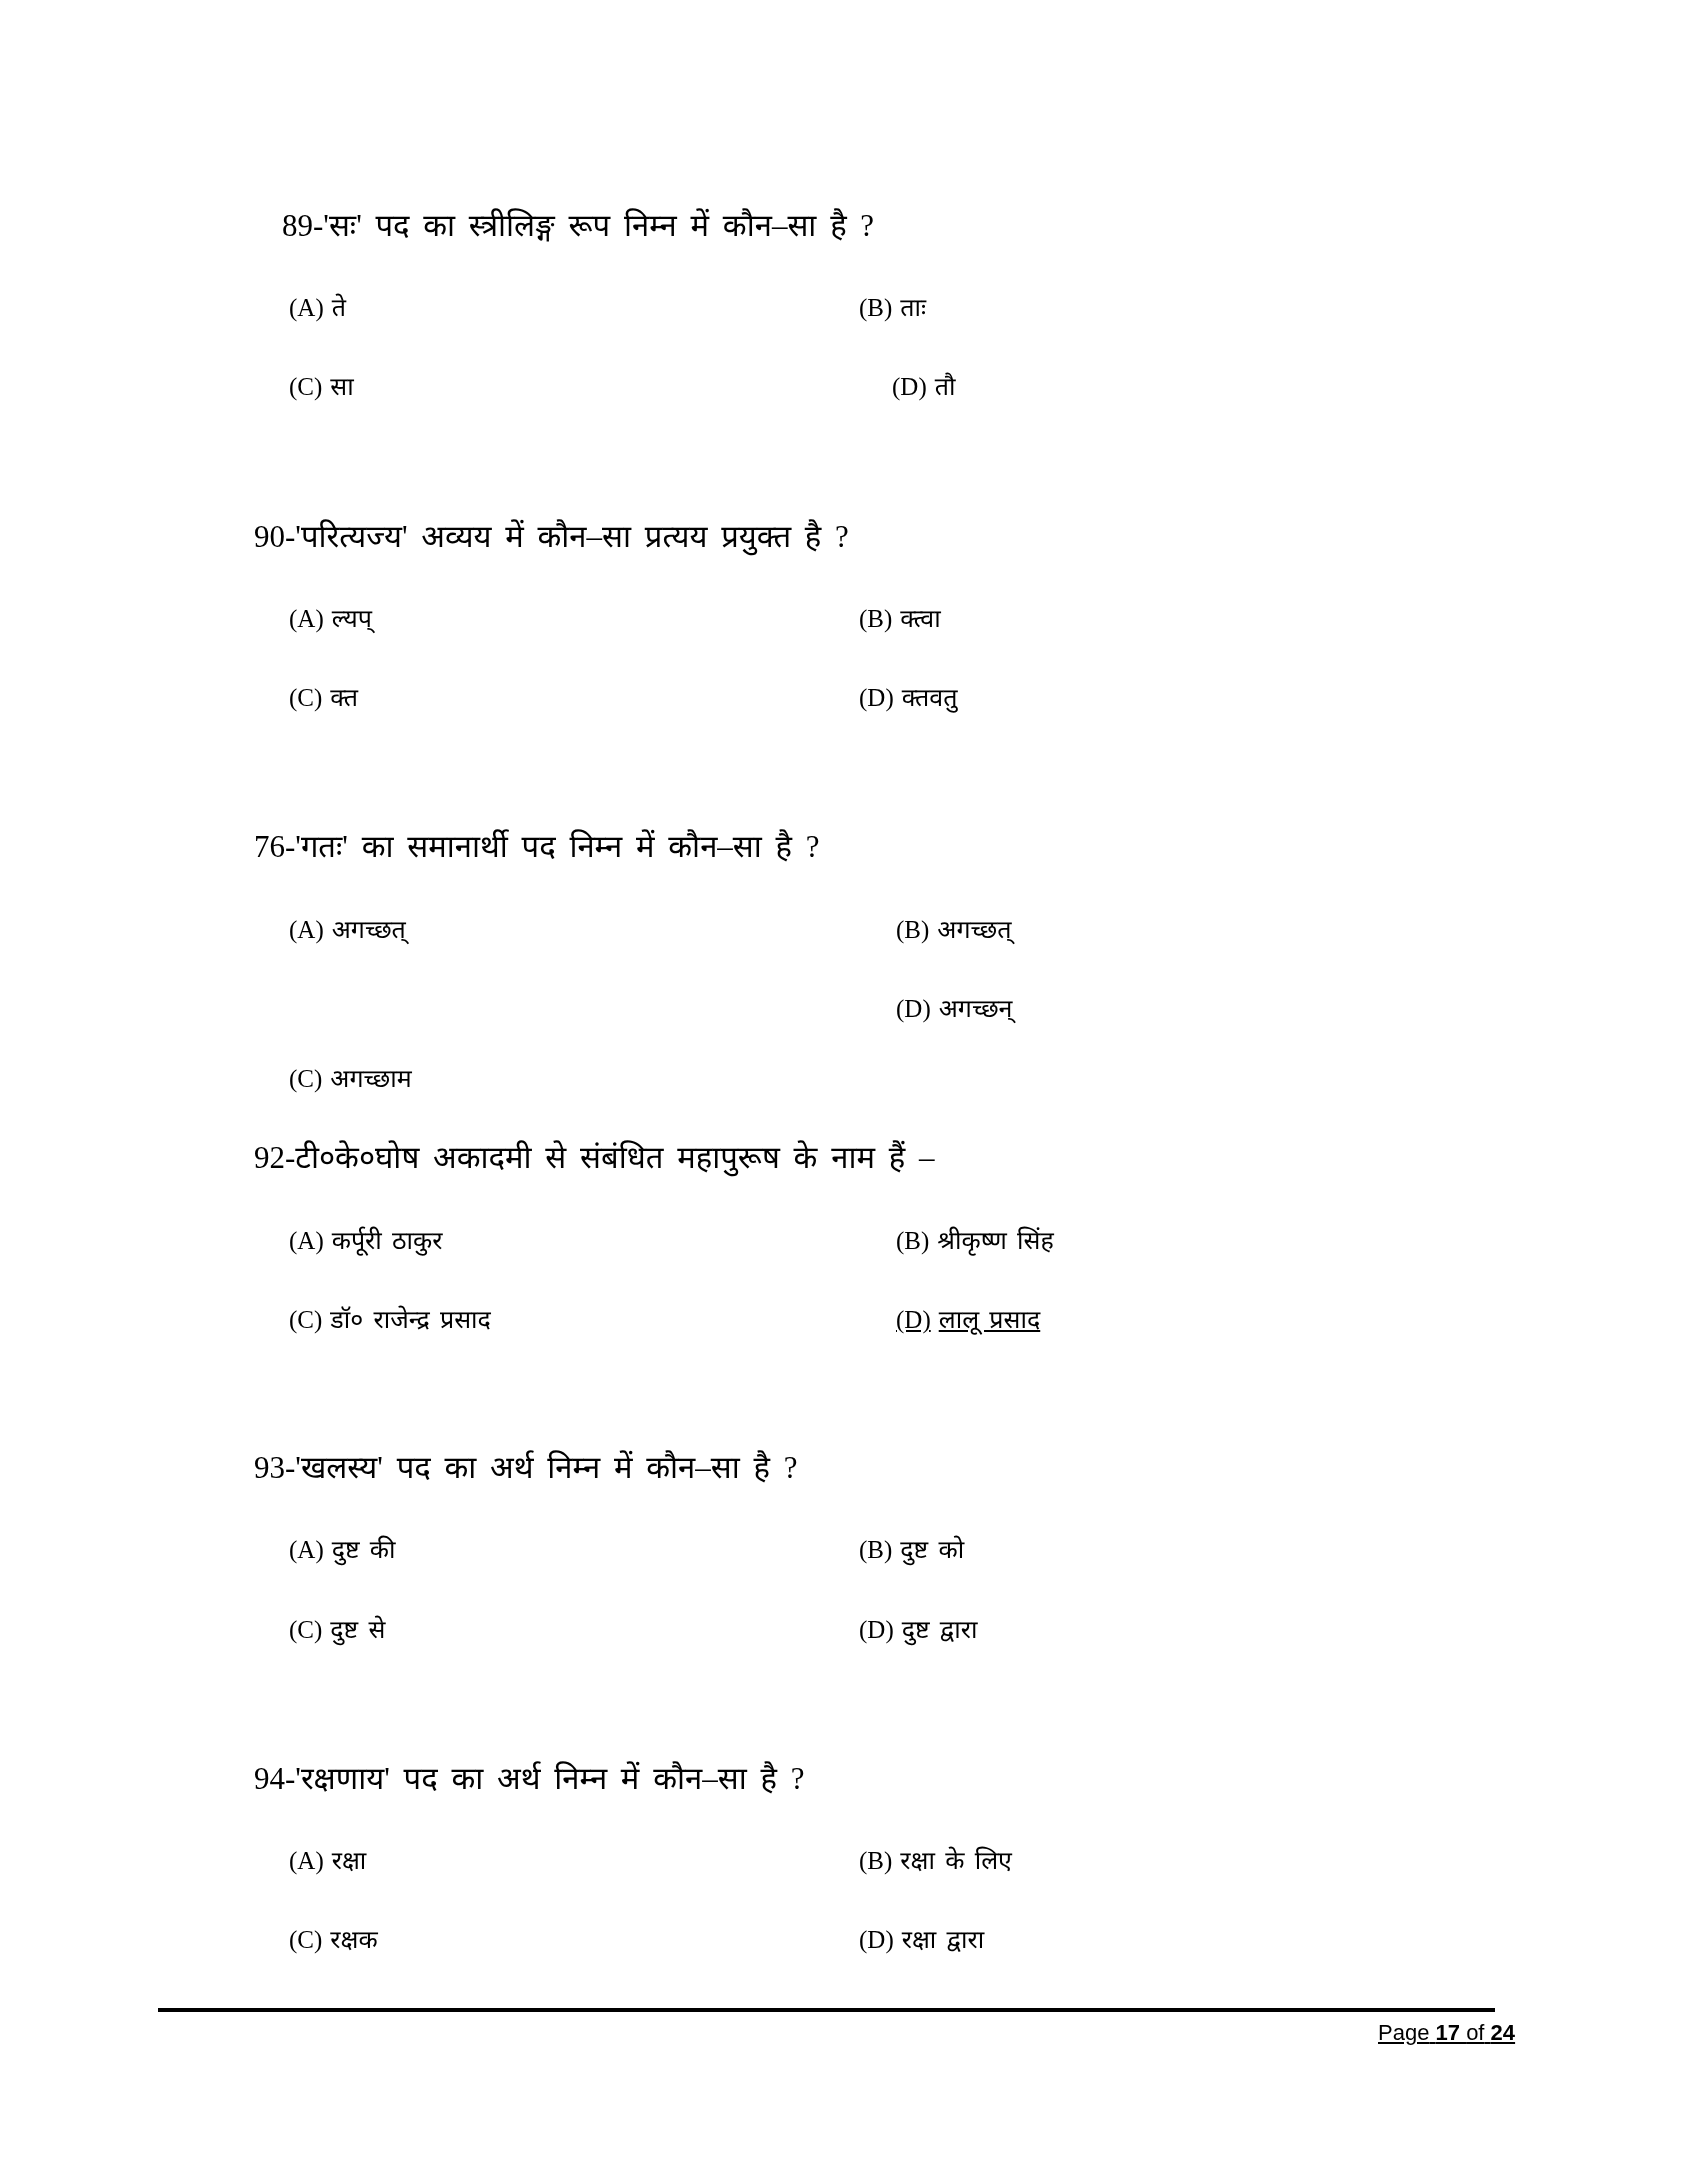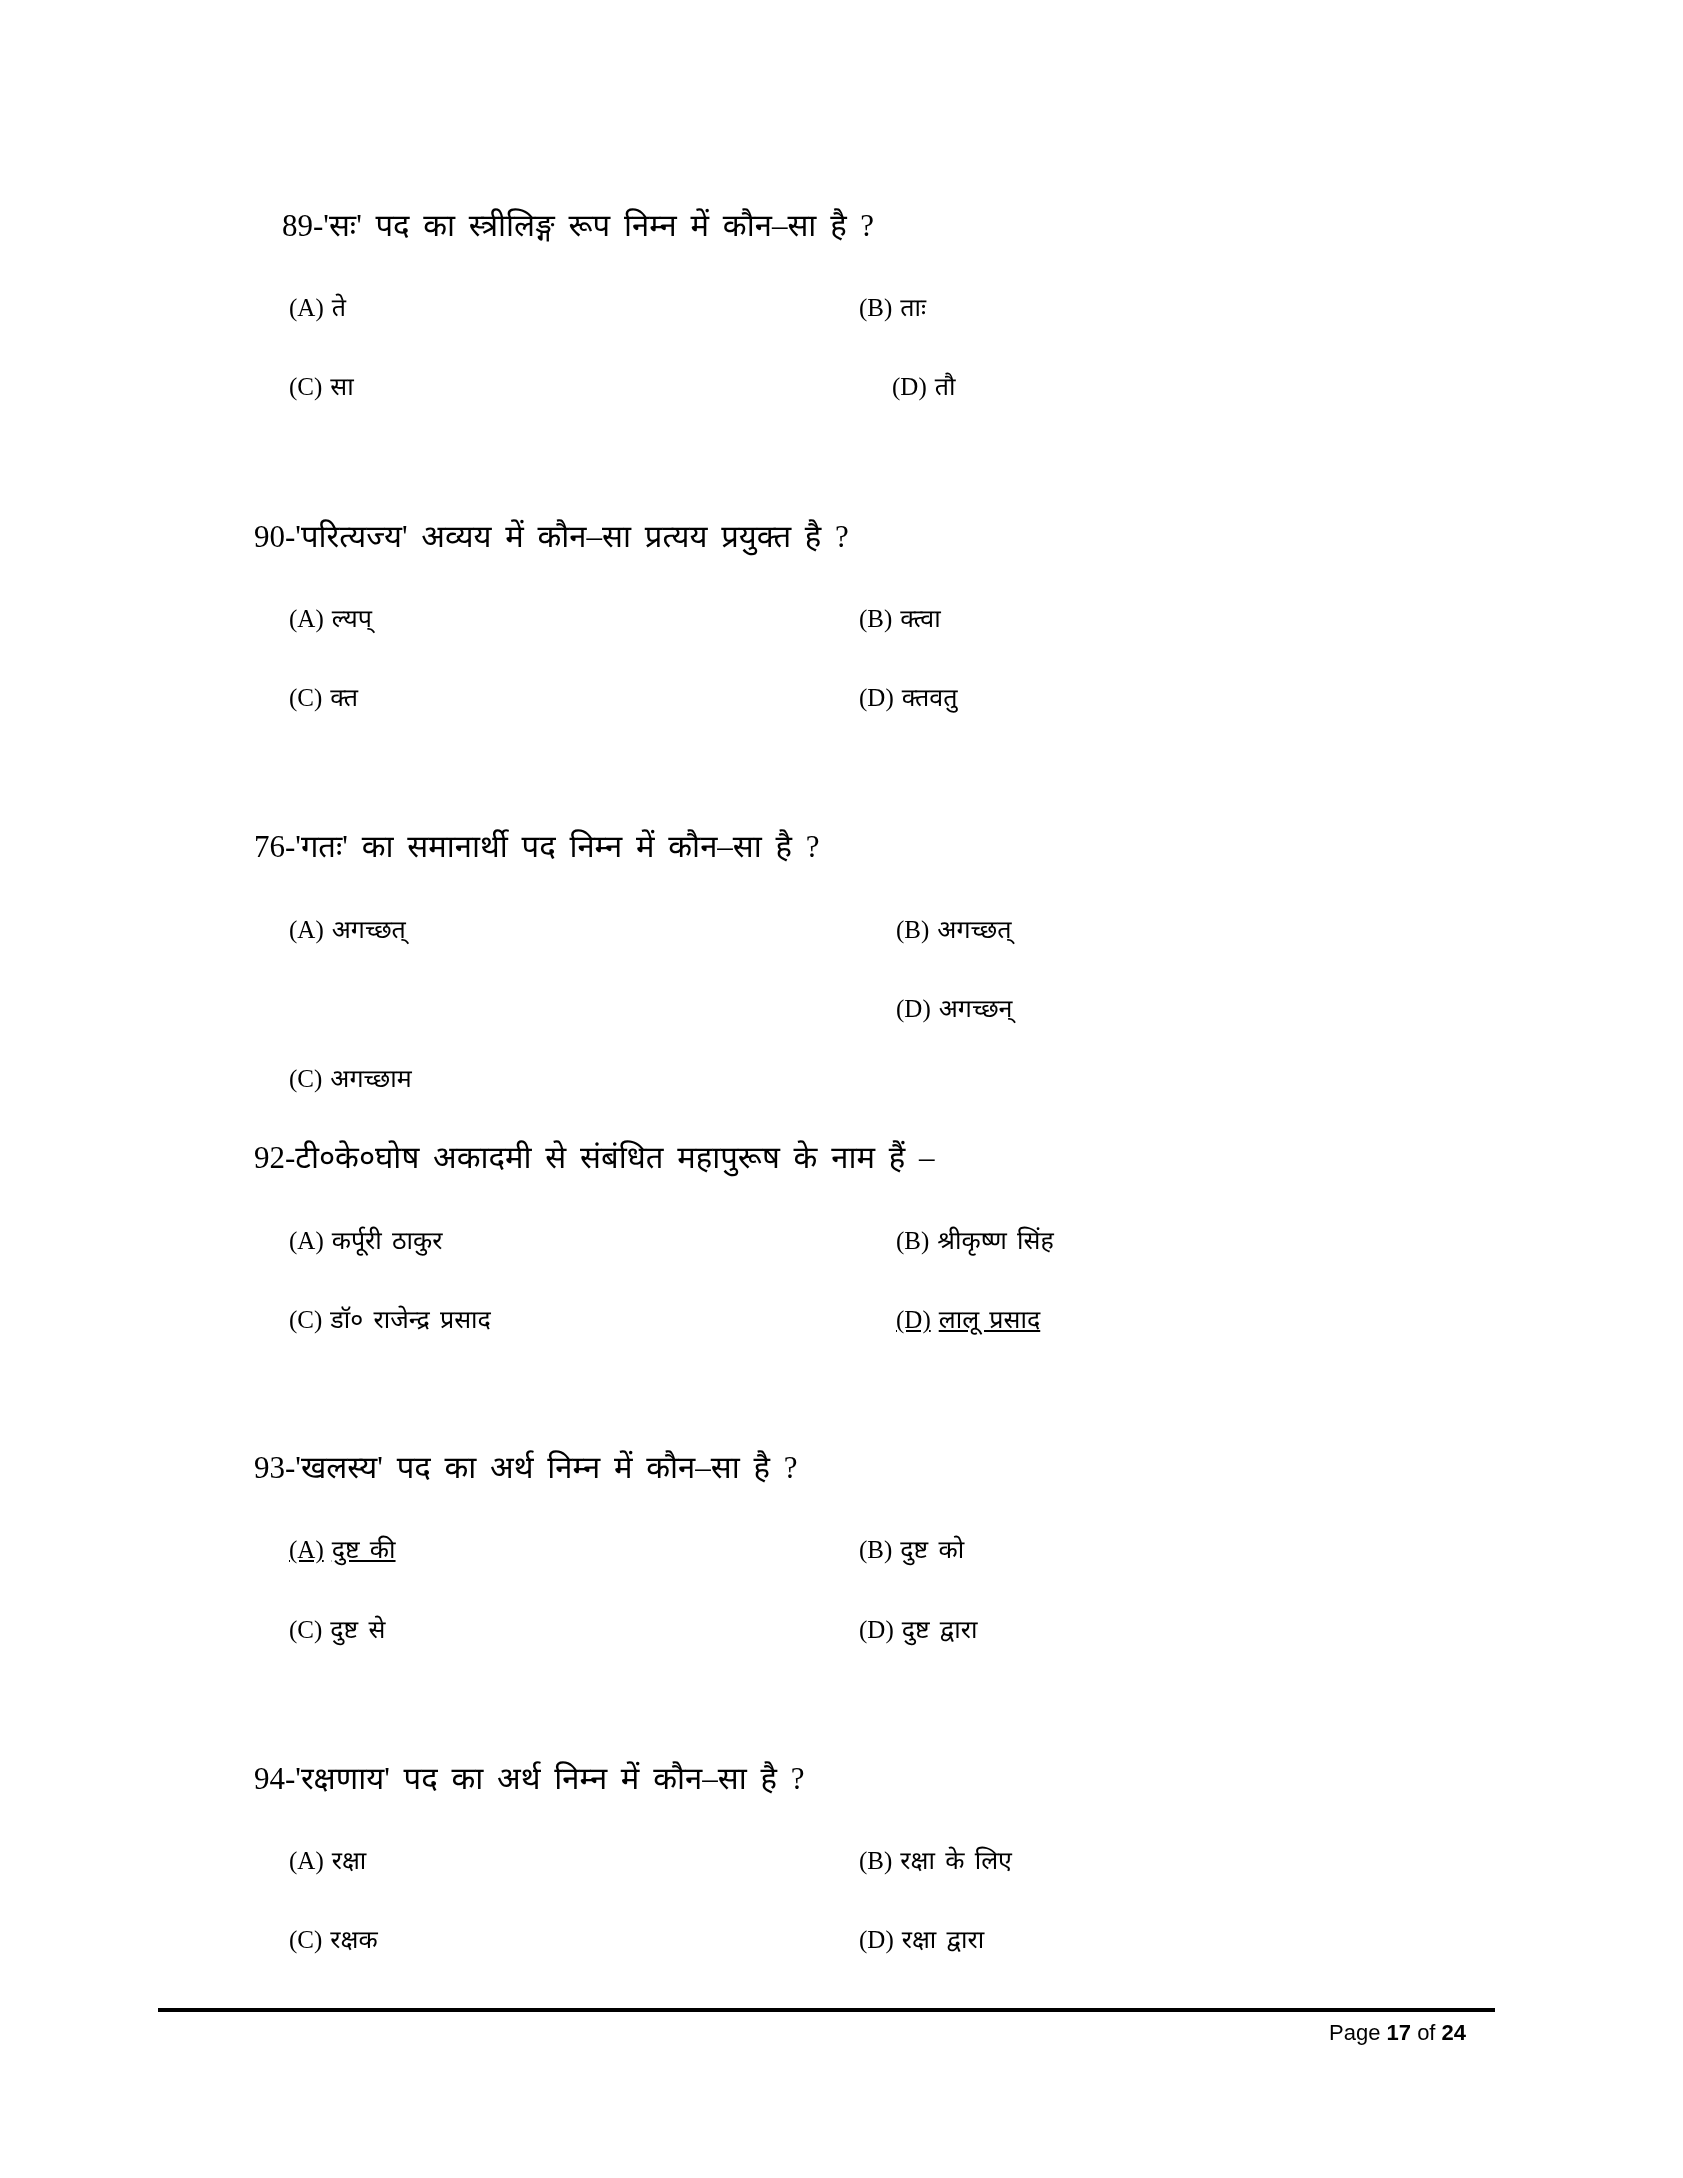--- a/index.html
+++ b/index.html
@@ -2,22 +2,22 @@
 <html><head>
 <meta charset="utf-8">
 <style>
   html, body { margin:0; padding:0; background:#ffffff; }
   body { width:1683px; height:2178px; position:relative; overflow:hidden;
          font-family:"Liberation Serif","DejaVu Serif",serif; color:#000; }
   .q { position:absolute; left:254px; font-size:31px; line-height:40px; white-space:nowrap; transform:translateY(-50%); word-spacing:6px; }
   .opt { position:absolute; font-size:25px; line-height:40px; white-space:nowrap; transform:translateY(-50%); word-spacing:4px; }
   .opt .lbl { margin-right:8px; }
   .rule { position:absolute; left:158px; width:1337px; top:2008px; height:4px; background:#000; }
-  .footer { position:absolute; left:1329px; top:2033px; transform:translateY(-50%);
-            font-family:"Liberation Sans","DejaVu Sans",sans-serif; font-size:22px; white-space:nowrap; }
+  .footer { position:absolute; left:1378px; top:2033px; transform:translateY(-50%);
+            font-family:"Liberation Sans","DejaVu Sans",sans-serif; font-size:22px; white-space:nowrap;text-decoration:underline; }
   .footer b { font-weight:bold; }
 </style>
 </head>
 <body>
 
 <div>
   <div class="q" style="top:226px;margin-left:28px;"><span>89-</span><span>'सः' पद का स्त्रीलिङ्ग रूप निम्न में कौन–सा है ?</span></div>
   <div class="opt" style="left:289px; top:308px;"><span class="lbl">(A)</span><span>ते</span></div>
   <div class="opt" style="left:859px; top:308px;"><span class="lbl">(B)</span><span>ताः</span></div>
   <div class="opt" style="left:289px; top:387px;"><span class="lbl">(C)</span><span>सा</span></div>
@@ -43,21 +43,21 @@
 <div>
   <div class="q" style="top:1158px;"><span>92-</span><span>टी०के०घोष अकादमी से संबंधित महापुरूष के नाम हैं –</span></div>
   <div class="opt" style="left:289px; top:1241px;"><span class="lbl">(A)</span><span>कर्पूरी ठाकुर</span></div>
   <div class="opt" style="left:896px; top:1241px;"><span class="lbl">(B)</span><span>श्रीकृष्ण सिंह</span></div>
   <div class="opt" style="left:289px; top:1320px;"><span class="lbl">(C)</span><span>डॉ० राजेन्द्र प्रसाद</span></div>
   <div class="opt" style="left:896px; top:1320px;text-decoration:underline;"><span class="lbl">(D)</span><span>लालू प्रसाद</span></div>
 </div>
 
 <div>
   <div class="q" style="top:1468px;"><span>93-</span><span>'खलस्य' पद का अर्थ निम्न में कौन–सा है ?</span></div>
-  <div class="opt" style="left:289px; top:1550px;text-decoration:underline;"><span class="lbl">(A)</span><span>दुष्ट की</span></div>
+  <div class="opt" style="left:289px; top:1550px;"><span class="lbl">(A)</span><span>दुष्ट की</span></div>
   <div class="opt" style="left:859px; top:1550px;"><span class="lbl">(B)</span><span>दुष्ट को</span></div>
   <div class="opt" style="left:289px; top:1630px;"><span class="lbl">(C)</span><span>दुष्ट से</span></div>
   <div class="opt" style="left:859px; top:1630px;"><span class="lbl">(D)</span><span>दुष्ट द्वारा</span></div>
 </div>
 
 <div>
   <div class="q" style="top:1779px;"><span>94-</span><span>'रक्षणाय' पद का अर्थ निम्न में कौन–सा है ?</span></div>
   <div class="opt" style="left:289px; top:1861px;"><span class="lbl">(A)</span><span>रक्षा</span></div>
   <div class="opt" style="left:859px; top:1861px;"><span class="lbl">(B)</span><span>रक्षा के लिए</span></div>
   <div class="opt" style="left:289px; top:1940px;"><span class="lbl">(C)</span><span>रक्षक</span></div>

